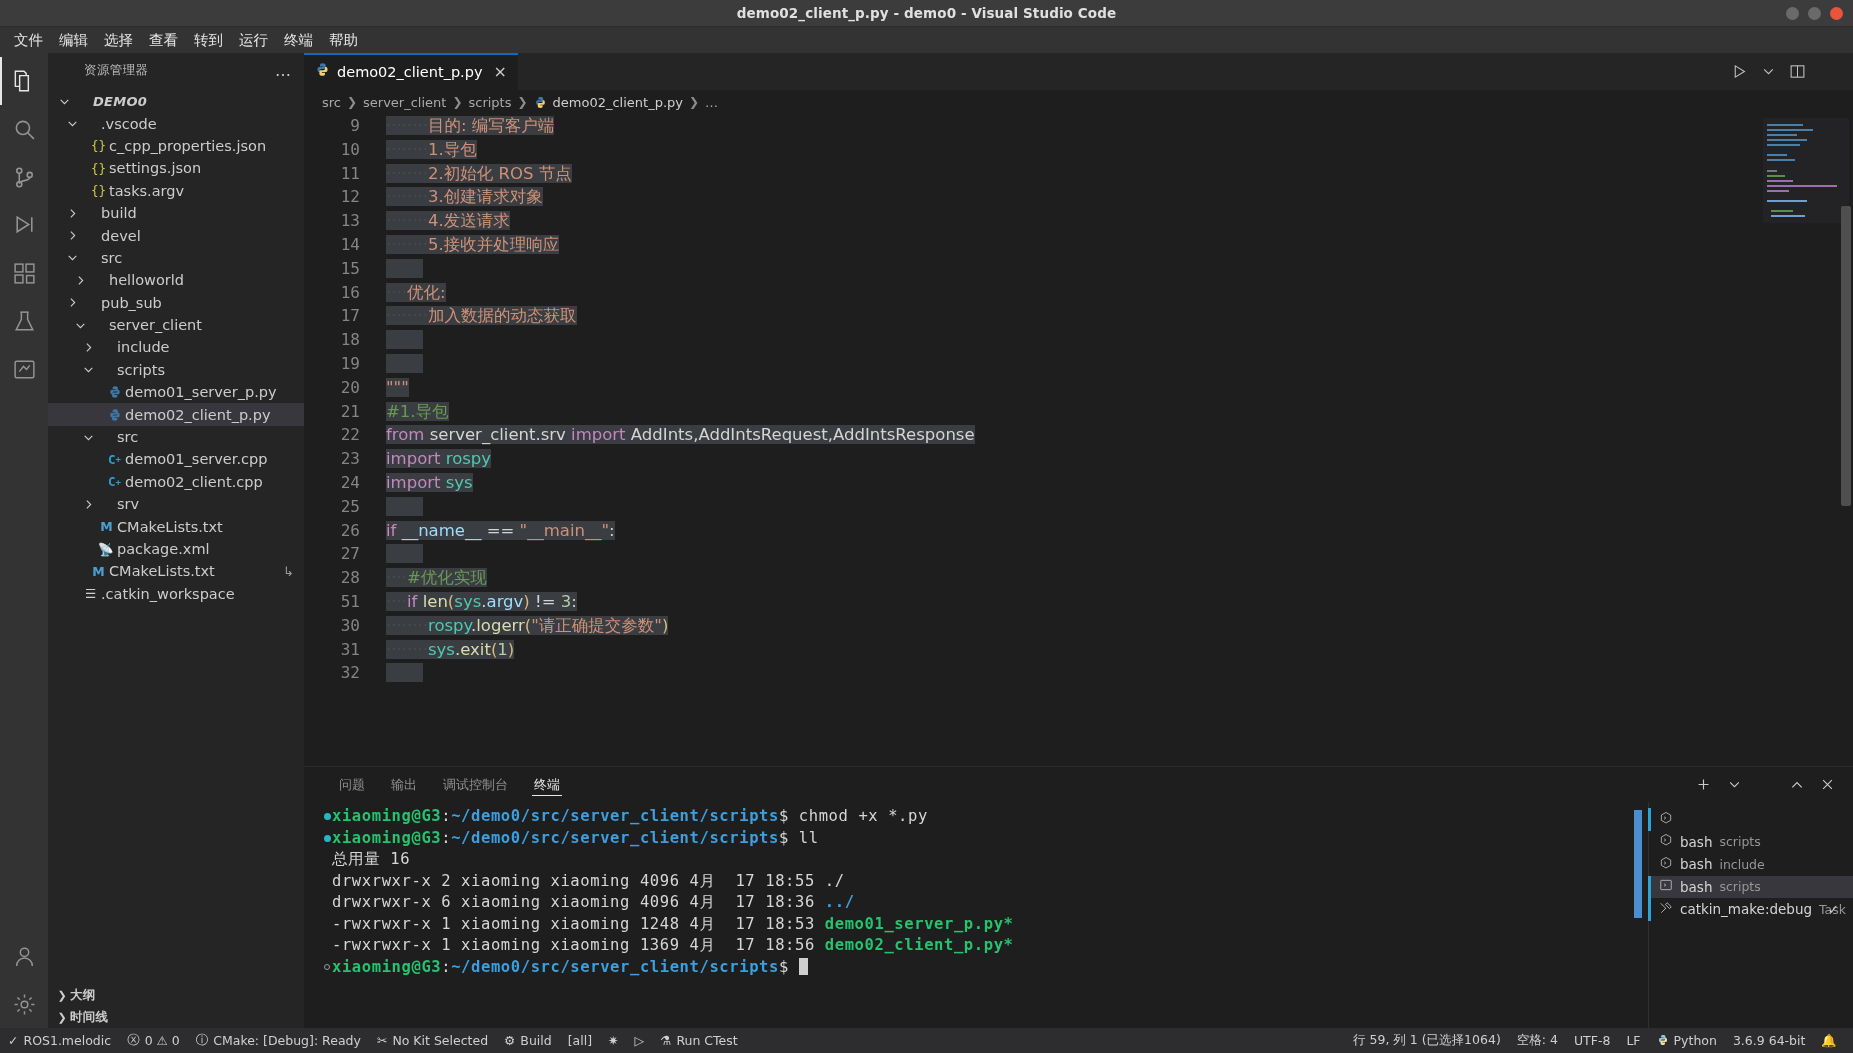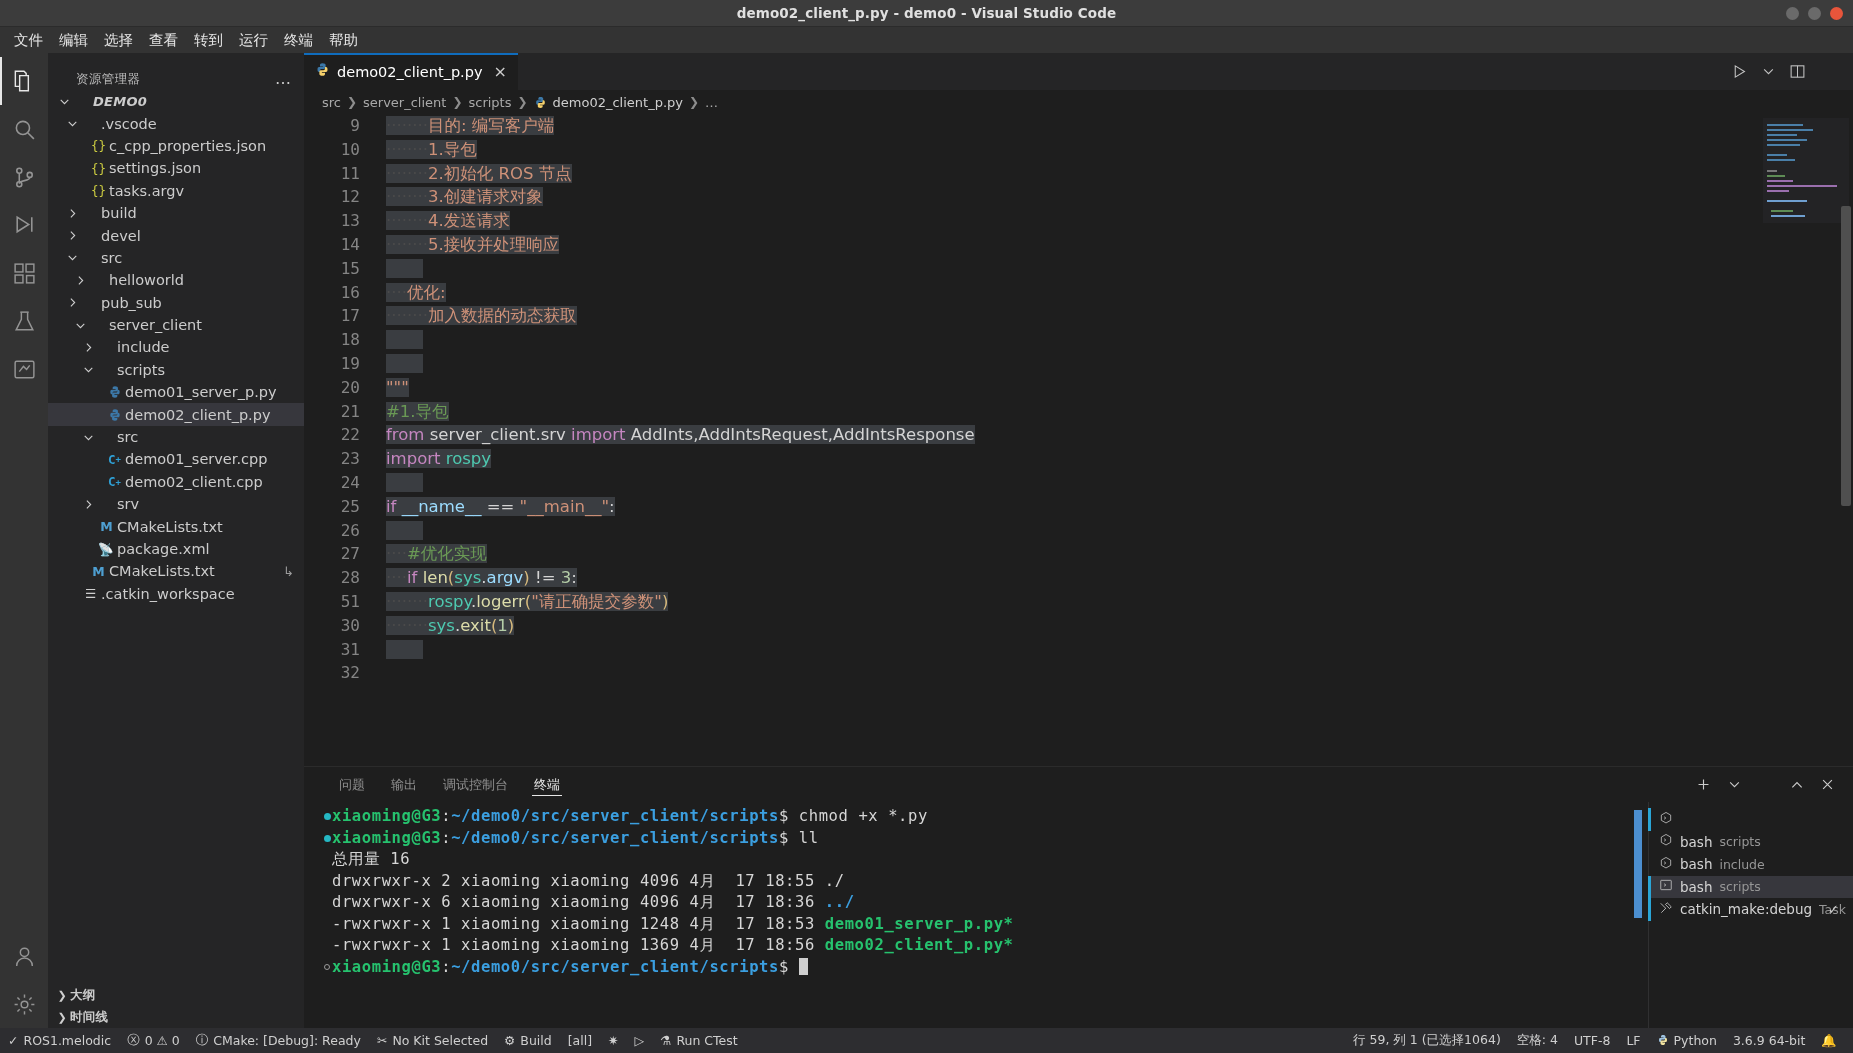--- a/index.html
+++ b/index.html
@@ -39,21 +39,21 @@
   }
   .act { width: 48px; height: 48px; display: flex; align-items: center; justify-content: center;
          opacity: .62; position: relative; cursor: pointer; }
   .act.active { opacity: 1; }
   .act.active:before { content:""; position:absolute; left:0; top:0; bottom:0; width:2px; background:#e7e7e7; }
   .act svg { display: block; }
   .act-spacer { flex: 1; }
 
   
   .sidebar { width: 256px; background: #252526; display: flex; flex-direction: column; flex: none; }
-  .sb-head { height: 35px; display: flex; align-items: flex-end; padding: 0 12px 0 28px; flex: none; gap: 36px; }
+  .sb-head { height: 35px; display: flex; align-items: center; padding: 0 12px 0 36px; flex: none; gap: 36px; }
   .sb-head .t { font-size: 12.5px; color: #bbbbbb; letter-spacing: .4px; flex: 1; }
   .sb-head .dots { color: #cccccc; font-size: 16px; letter-spacing: 1px; cursor: pointer; }
   .tree { flex: 1; overflow: hidden; padding-top: 2px; font-size: 14.5px; }
   .row { height: 22.4px; display: flex; align-items: center; cursor: pointer; white-space: nowrap; position: relative; }
   .row.sel { background: #37373d; }
   .row .twisty { width: 16px; display:inline-flex; align-items:center; justify-content:center; flex:none; color:#cfcfcf; }
   .row .ficon { width: 21px; display:inline-flex; align-items:center; justify-content:center; flex:none; font-size: 12.5px; }
   .row .lbl { color: #cccccc; font-size: 14.5px; }
   .row.bold .lbl { font-weight: 700; font-size: 13px; letter-spacing:.3px; }
   .row .arrowend { position:absolute; right: 10px; color:#9d9d9d; font-size: 13px; }
@@ -524,20 +524,21 @@
             <div class="cl"><span class="seg"><span class="ind">·</span><span class="ind">·</span><span class="ind">·</span><span class="ind">·</span><span class="ind">·</span><span class="ind">·</span><span class="ind">·</span><span class="ind">·</span><span class="s">5.接收并处理响应</span></span></div>
             <div class="cl"><span class="seg">&nbsp;&nbsp;&nbsp;&nbsp;&nbsp;&nbsp;&nbsp;</span></div>
             <div class="cl"><span class="seg"><span class="ind">·</span><span class="ind">·</span><span class="ind">·</span><span class="ind">·</span><span class="s">优化:</span></span></div>
             <div class="cl"><span class="seg"><span class="ind">·</span><span class="ind">·</span><span class="ind">·</span><span class="ind">·</span><span class="ind">·</span><span class="ind">·</span><span class="ind">·</span><span class="ind">·</span><span class="s">加入数据的动态获取</span></span></div>
             <div class="cl"><span class="seg">&nbsp;&nbsp;&nbsp;&nbsp;&nbsp;&nbsp;&nbsp;</span></div>
             <div class="cl"><span class="seg">&nbsp;&nbsp;&nbsp;&nbsp;&nbsp;&nbsp;&nbsp;</span></div>
             <div class="cl"><span class="seg"><span class="s">"""</span></span></div>
             <div class="cl"><span class="seg"><span class="c">#1.导包</span></span></div>
             <div class="cl"><span class="seg"><span class="k">from</span> <span class="p">server_client.srv</span> <span class="k">import</span> <span class="p">AddInts,AddIntsRequest,AddIntsResponse</span></span></div>
             <div class="cl"><span class="seg"><span class="k">import</span> <span class="n">rospy</span></span></div>
+            <div class="cl"><span class="seg"><span class="k">import</span> <span class="n">sys</span></span></div>
             <div class="cl"><span class="seg">&nbsp;&nbsp;&nbsp;&nbsp;&nbsp;&nbsp;&nbsp;</span></div>
             <div class="cl"><span class="seg"><span class="k">if</span> <span class="id">__name__</span> <span class="p">==</span> <span class="s">"__main__"</span><span class="p">:</span></span></div>
             <div class="cl"><span class="seg">&nbsp;&nbsp;&nbsp;&nbsp;&nbsp;&nbsp;&nbsp;</span></div>
             <div class="cl"><span class="seg"><span class="ind">·</span><span class="ind">·</span><span class="ind">·</span><span class="ind">·</span><span class="c">#优化实现</span></span></div>
             <div class="cl"><span class="seg"><span class="ind">·</span><span class="ind">·</span><span class="ind">·</span><span class="ind">·</span><span class="k">if</span> <span class="fn">len</span><span class="pr">(</span><span class="n">sys</span><span class="p">.</span><span class="id">argv</span><span class="pr">)</span> <span class="p">!=</span> <span class="num">3</span><span class="p">:</span></span></div>
             <div class="cl"><span class="seg"><span class="ind">·</span><span class="ind">·</span><span class="ind">·</span><span class="ind">·</span><span class="ind">·</span><span class="ind">·</span><span class="ind">·</span><span class="ind">·</span><span class="n">rospy</span><span class="p">.</span><span class="fn">logerr</span><span class="pr">(</span><span class="s">"请正确提交参数"</span><span class="pr">)</span></span></div>
             <div class="cl"><span class="seg"><span class="ind">·</span><span class="ind">·</span><span class="ind">·</span><span class="ind">·</span><span class="ind">·</span><span class="ind">·</span><span class="ind">·</span><span class="ind">·</span><span class="n">sys</span><span class="p">.</span><span class="fn">exit</span><span class="pr">(</span><span class="num">1</span><span class="pr">)</span></span></div>
             <div class="cl"><span class="seg">&nbsp;&nbsp;&nbsp;&nbsp;&nbsp;&nbsp;&nbsp;</span></div>
           </div>
         <div class="minimap">

